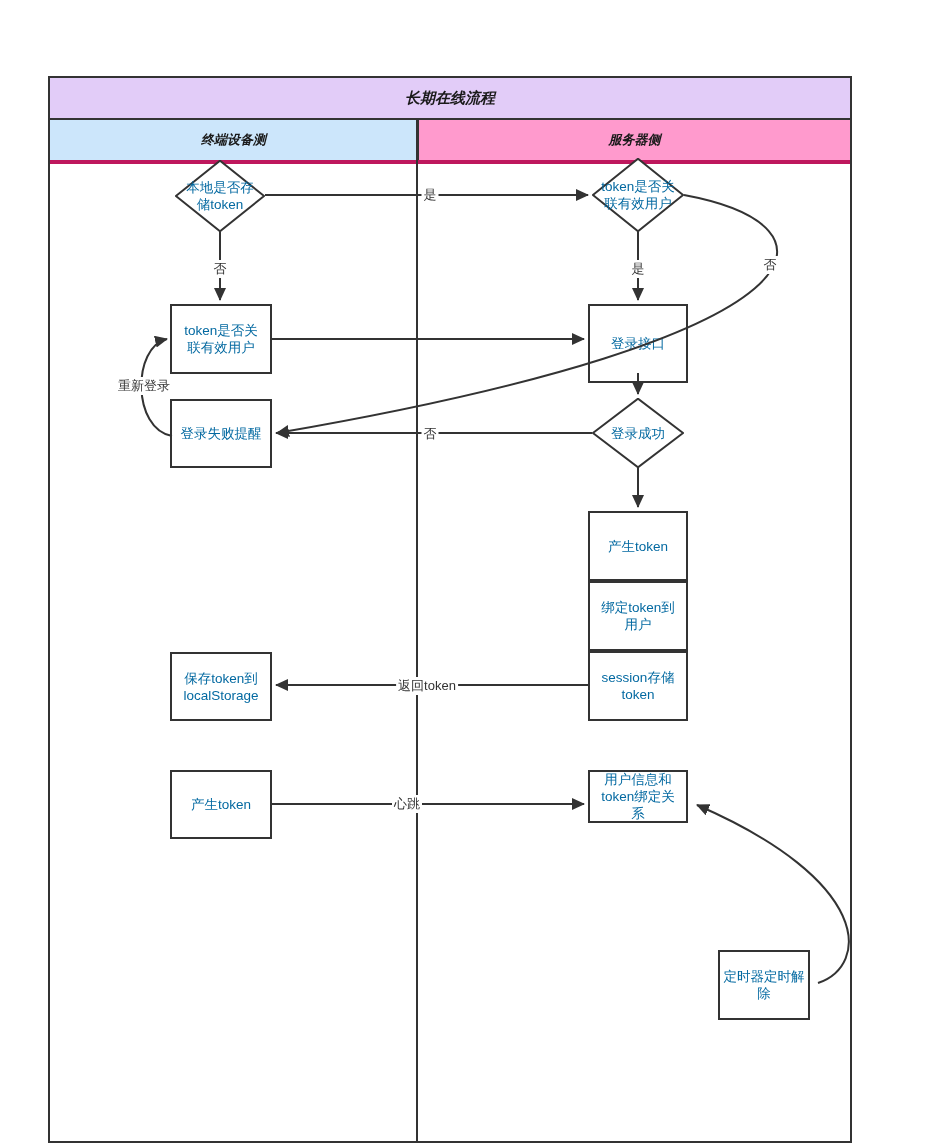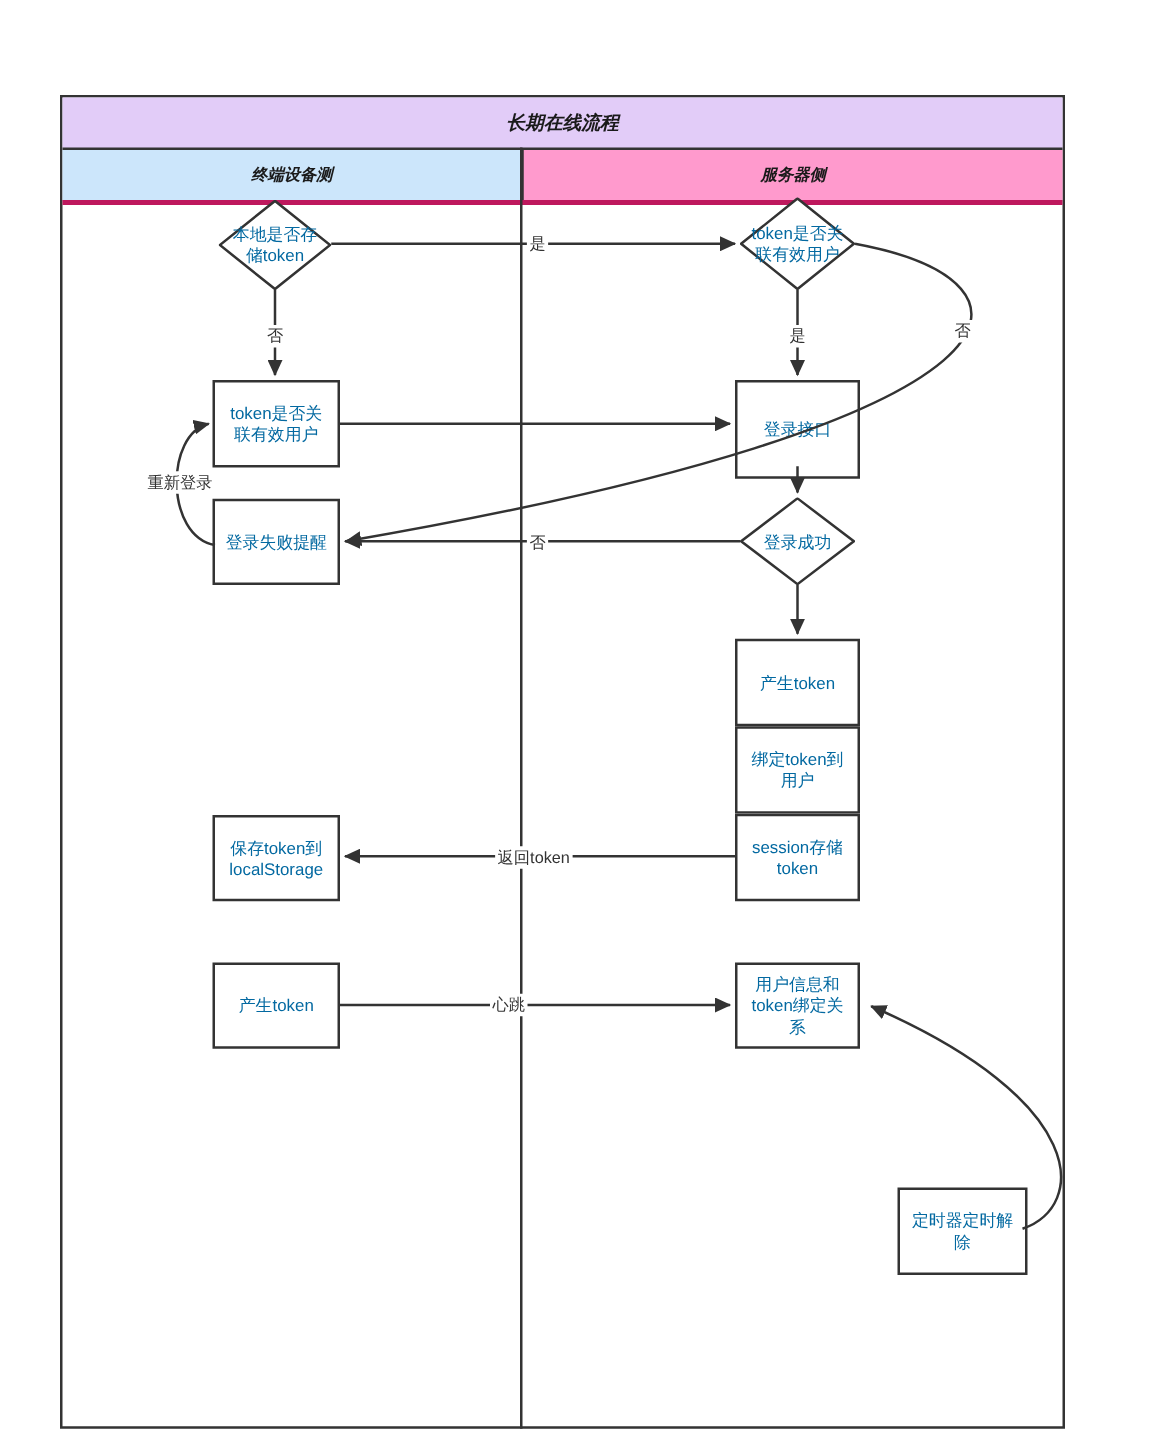--- a/index.html
+++ b/index.html
@@ -163,25 +163,25 @@
   </div>
 
   <div class="rect-node" style="left:588px;top:548px;width:100px;height:70px">
     <span class="node-label" style="max-width:84px">绑定token到用户</span>
   </div>
 
   <div class="rect-node" style="left:588px;top:618px;width:100px;height:70px">
     <span class="node-label" style="max-width:84px">session存储token</span>
   </div>
 
-  <div class="rect-node" style="left:588px;top:737px;width:100px;height:69px">
+  <div class="rect-node" style="left:588px;top:737px;width:100px;height:53px">
     <span class="node-label" style="max-width:80px">用户信息和token绑定关系</span>
   </div>
 
-  <div class="rect-node" style="left:718px;top:917px;width:104px;height:70px">
+  <div class="rect-node" style="left:718px;top:917px;width:92px;height:70px">
     <span class="node-label" style="max-width:82px">定时器定时解除</span>
   </div>
 
   <svg id="connector-layer" viewBox="0 0 939 1144" xmlns="http://www.w3.org/2000/svg">
     <defs>
       <marker id="arr" markerUnits="userSpaceOnUse" markerWidth="14" markerHeight="12" refX="12" refY="6" orient="auto">
         <polygon points="0,0 13,6 0,12" fill="#333333"></polygon>
       </marker>
     </defs>
 

